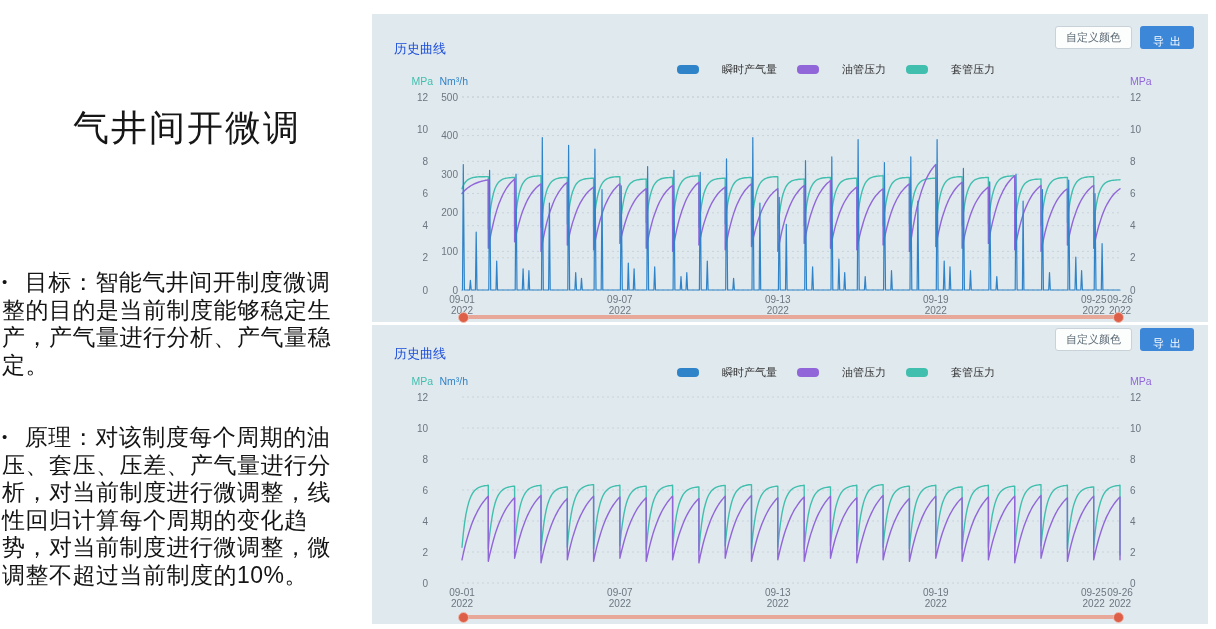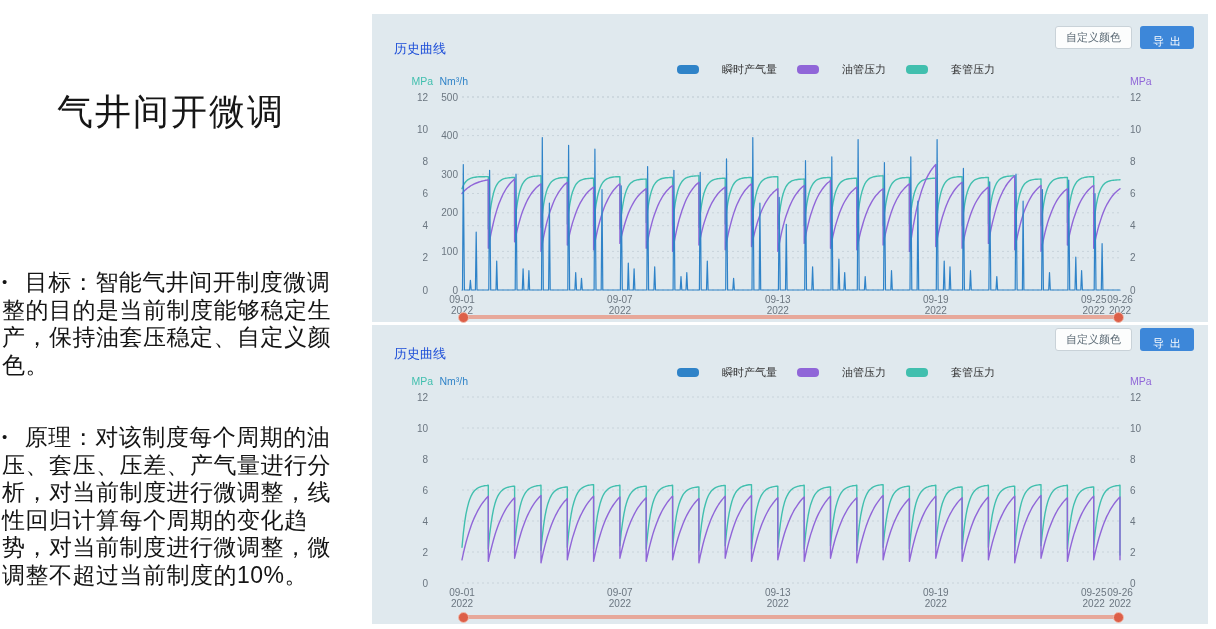--- a/index.html
+++ b/index.html
@@ -1,20 +1,20 @@
 <!DOCTYPE html>
 <html style="--panel-bg: #e0e9ee; --export-btn: #3d87d9; --custom-btn-border: #c9d2d8; --custom-btn-text: #5c6b76; --slider-track: #e7a89a; --slider-handle: #dd5f48; --grid: #c8d3da; --tick-text: #6b7680;"><head>
 <meta charset="utf-8">
 <style>
   html,body{margin:0;padding:0}
   body{width:1216px;height:629px;background:#fff;position:relative;overflow:hidden;
        font-family:"Liberation Sans",sans-serif;color:#141414}
   
   .left-col{position:absolute;left:0;top:0;width:362px;height:629px}
-  .slide-title{position:absolute;left:0;top:90px;width:342px;margin:0;text-align:center;
+  .slide-title{position:absolute;left:0;top:90px;width:342px;margin:16px;text-align:center;
        font-family:"Liberation Serif",serif;font-weight:400;font-size:36px;line-height:45px;
        letter-spacing:2px;color:#161616}
   .bullet{position:absolute;left:2px;width:334px;font-size:23px;line-height:27.5px;
        letter-spacing:.5px;color:#141414;word-break:break-all}
   .bullet-goal{top:268px}
   .bullet-principle{top:423px}
   .dot{display:inline-block;font-size:15px;vertical-align:3px;margin-right:17px}
   .bullet b{font-weight:normal}
   
   .panel{position:absolute;left:372px;width:836px;background:var(--panel-bg,#e0e9ee)}
@@ -55,21 +55,21 @@
   .handle-right{right:-4px}
 </style>
 </head>
 <body>
 
 <div class="left-col">
   <h1 class="slide-title">
     <span>气井间开微调</span><br>
   </h1>
   <div class="bullet bullet-goal">
-    <span class="dot">•</span><b>目标：</b><span>智能气井间开制度微调整的目的是当前制度能够稳定生产，保持油套压稳定、自定义颜色。</span>
+    <span class="dot">•</span><b>目标：</b><span>智能气井间开制度微调整的目的是当前制度能够稳定生产，产气量进行分析、产气量稳定。</span>
   </div>
   <div class="bullet bullet-principle">
     <span class="dot">•</span><b>原理：</b><span>对该制度每个周期的油压、套压、压差、产气量进行分析，对当前制度进行微调整，线性回归计算每个周期的变化趋势，对当前制度进行微调整，微调整不超过当前制度的10%。</span>
   </div>
 </div>
 
 <div class="panel panel-0">
   <div class="panel-title">历史曲线</div>
   <div class="panel-buttons">
     <button class="btn-custom">自定义颜色</button>

